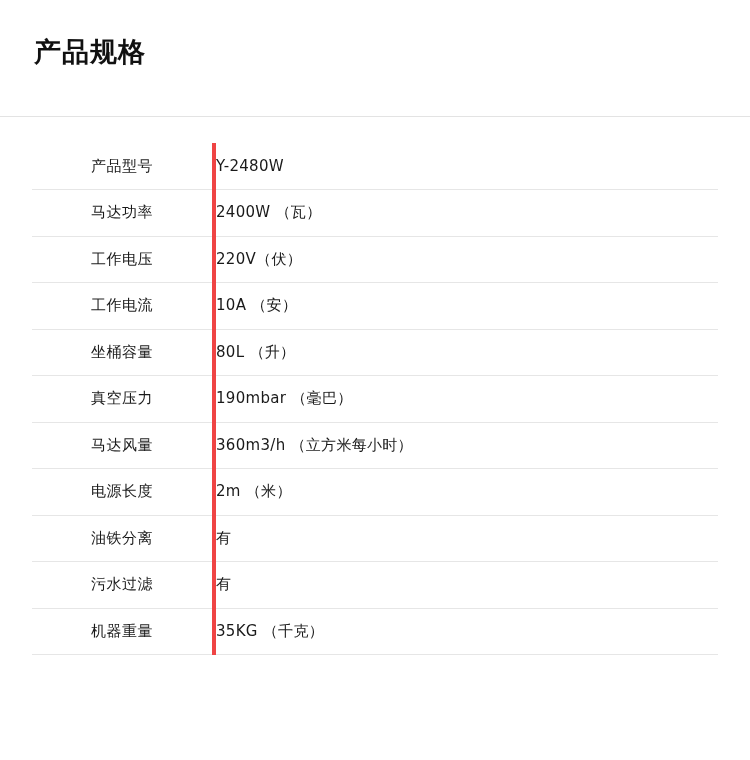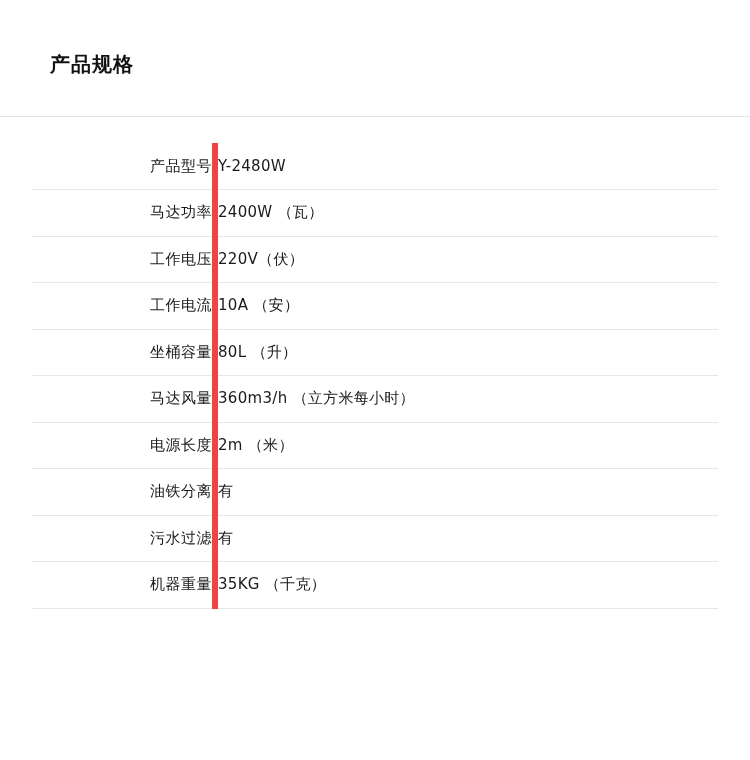--- a/index.html
+++ b/index.html
@@ -21,26 +21,26 @@
     box-sizing: border-box;
     position: relative;
     background: #ffffff;
   }
   .title-block {
     padding: 36px 0 0 34px;
     height: 86px;
     box-sizing: border-box;
   }
   .page-title {
-    font-size: 20px;
+    font-size: 27px;
     font-weight: bold;
     letter-spacing: 1px;
     color: #111111;
     line-height: 1.2;
-    margin: 16px;
+    margin: 0;
   }
   .title-rule {
     width: 750px;
     height: 1px;
     background: #e3e3e3;
     margin-top: 30px;
   }
   .spec-table-wrap {
     padding: 26px 32px 0 32px;
     box-sizing: border-box;
@@ -55,22 +55,22 @@
   }
   table.spec-table td {
     border-bottom: 1px solid #e6e6e6;
     vertical-align: middle;
     padding: 0;
     font-size: 15px;
     color: #1a1a1a;
   }
   td.spec-label {
     width: 180px;
-    text-align: right;
-    border-right: 6px solid #ef4444;
+    text-align: center;
+    border-right: 4px solid #ef4444;
     padding-right: 0;
     letter-spacing: 0.5px;
     color: #141414;
   }
   td.spec-value {
     padding-left: 34px;
     letter-spacing: 0.3px;
     color: #141414;
   }
   table.spec-table tr:last-child td {
@@ -104,20 +104,24 @@
         </tr>
         <tr>
           <td class="spec-label">工作电流</td>
           <td class="spec-value">10A （安）</td>
         </tr>
         <tr>
           <td class="spec-label">坐桶容量</td>
           <td class="spec-value">80L （升）</td>
         </tr>
         <tr>
+          <td class="spec-label">真空压力</td>
+          <td class="spec-value">190mbar （毫巴）</td>
+        </tr>
+        <tr>
           <td class="spec-label">马达风量</td>
           <td class="spec-value">360m3/h （立方米每小时）</td>
         </tr>
         <tr>
           <td class="spec-label">电源长度</td>
           <td class="spec-value">2m （米）</td>
         </tr>
         <tr>
           <td class="spec-label">油铁分离</td>
           <td class="spec-value">有</td>

